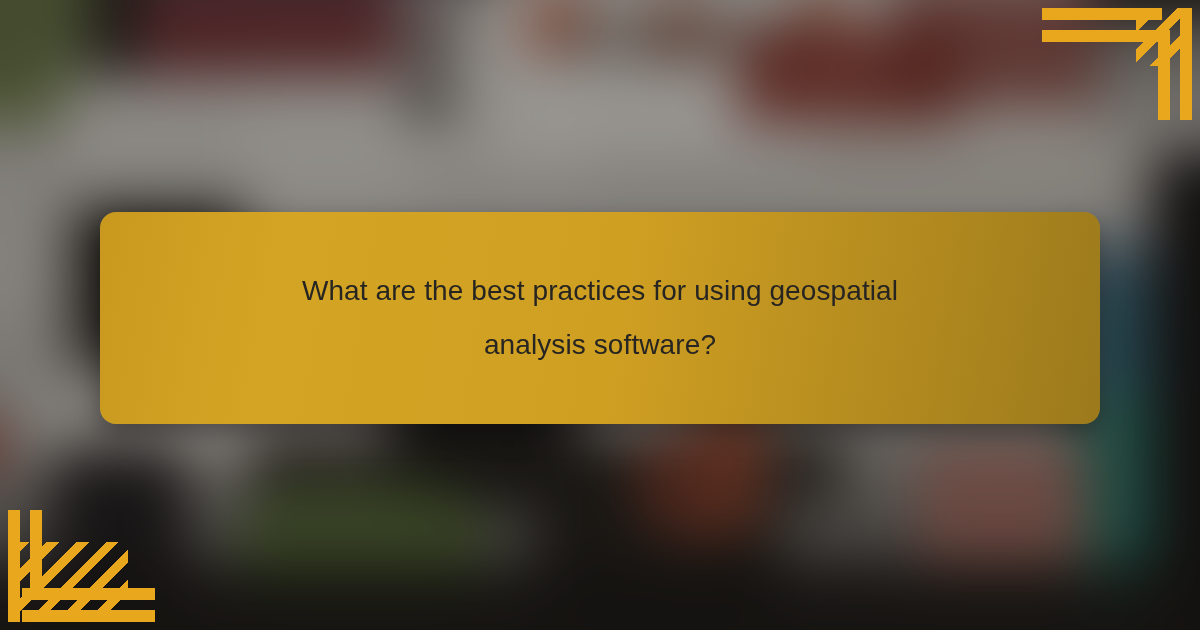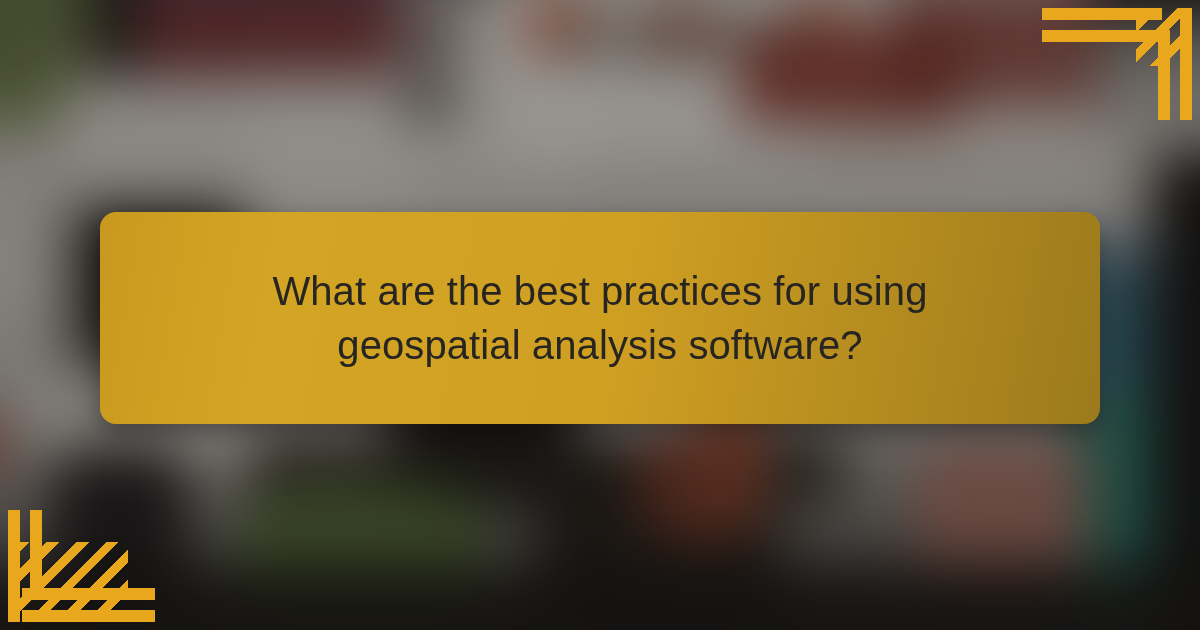--- a/index.html
+++ b/index.html
@@ -78,21 +78,21 @@
     background: linear-gradient(100deg, #c9991f 0%, #d4a524 18%, #cf9f22 52%, #9c7a1c 100%);
     box-shadow: 0 10px 26px rgba(0,0,0,0.38);
     display: flex;
     align-items: center;
     justify-content: center;
     box-sizing: border-box;
     padding: 0 56px;
   }
   #question-text {
     margin: 0;
-    font-size: 40px;
+    font-size: 28px;
     line-height: 54px;
     font-weight: 400;
     color: #272522;
     text-align: center;
     letter-spacing: 0.1px;
     max-width: 700px;
   }
 </style>
 </head>
 <body>

